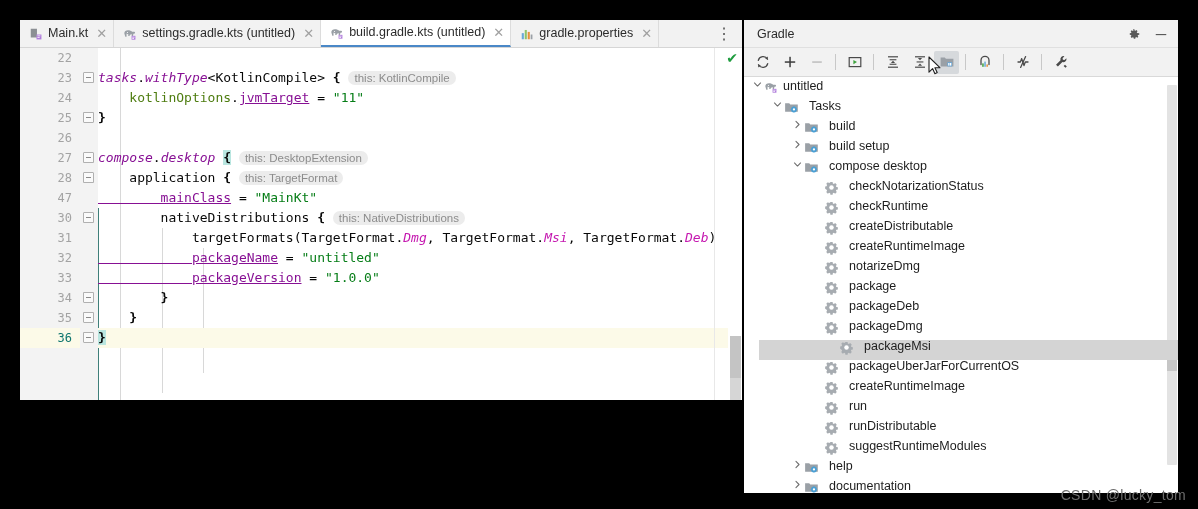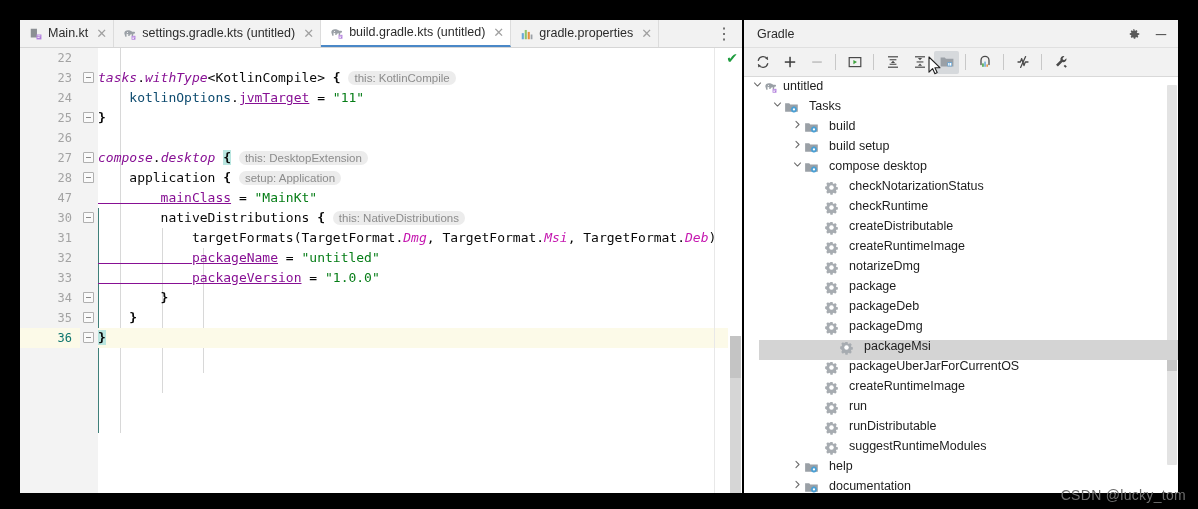--- a/index.html
+++ b/index.html
@@ -12,21 +12,21 @@
   .app {
     position: relative;
     width: 1198px; height: 509px;
     background: #000;
   }
 
   
   .editor-pane {
     position: absolute;
     left: 20px; top: 20px;
-    width: 722px; height: 473px;
+    width: 722px; height: 380px;
     background: #ffffff;
     overflow: hidden;
   }
 
   
   .tabbar {
     position: relative;
     height: 28px;
     background: #f2f2f2;
     border-bottom: 1px solid #d6d6d6;
@@ -122,21 +122,21 @@
     height: 20px;
     line-height: 20px;
     font-size: 13px;
     white-space: pre;
     color: #080808;
     font-family: "DejaVu Sans Mono", monospace;
   }
   .cline.cur { background: #fcfae8; }
   .ident  { color: #080808; }
   .field  { color: #871094; font-style: italic; }
-  .prop   { color: #0c4a6e; }
+  .prop   { color: #4d7c0f; }
   .propu  { color: #871094; text-decoration: underline; }
   .str    { color: #067d17; }
   .enm    { color: #c518b0; font-style: italic; }
   .brace  { color: #080808; font-weight: bold; }
   .brace-hl { background: #b9e6e0; color:#080808; font-weight:bold; }
   .hint {
     background: #ececec;
     color: #8c8c8c;
     border-radius: 7px;
     padding: 1px 6px;
@@ -360,21 +360,21 @@
         <div class="iguide active" style="left:0px; top:160px; height:225px;"></div>
         <div class="iguide" style="left:22px; top:0px; height:385px;"></div>
         <div class="iguide" style="left:64px; top:180px; height:165px;"></div>
         <div class="iguide" style="left:105px; top:200px; height:125px;"></div>
       <div class="cline"></div>
           <div class="cline"><span class="field">tasks</span><span class="ident">.</span><span class="field">withType</span><span class="ident">&lt;KotlinCompile&gt; </span><span class="brace">{</span><span class="ident"> </span><span class="hint">this: KotlinCompile</span></div>
           <div class="cline"><span class="prop">    kotlinOptions</span><span class="ident">.</span><span class="propu">jvmTarget</span><span class="ident"> = </span><span class="str">"11"</span></div>
           <div class="cline"><span class="brace">}</span></div>
           <div class="cline"></div>
           <div class="cline"><span class="field">compose</span><span class="ident">.</span><span class="field">desktop</span><span class="ident"> </span><span class="brace-hl">{</span><span class="ident"> </span><span class="hint">this: DesktopExtension</span></div>
-          <div class="cline"><span class="ident">    application </span><span class="brace">{</span><span class="ident"> </span><span class="hint">setup: Application</span></div>
+          <div class="cline"><span class="ident">    application </span><span class="brace">{</span><span class="ident"> </span><span class="hint">this: TargetFormat</span></div>
           <div class="cline"><span class="propu">        mainClass</span><span class="ident"> = </span><span class="str">"MainKt"</span></div>
           <div class="cline"><span class="ident">        nativeDistributions </span><span class="brace">{</span><span class="ident"> </span><span class="hint">this: NativeDistributions</span></div>
           <div class="cline"><span class="ident">            targetFormats(TargetFormat.</span><span class="enm">Dmg</span><span class="ident">, TargetFormat.</span><span class="enm">Msi</span><span class="ident">, TargetFormat.</span><span class="enm">Deb</span><span class="ident">)</span></div>
           <div class="cline"><span class="propu">            packageName</span><span class="ident"> = </span><span class="str">"untitled"</span></div>
           <div class="cline"><span class="propu">            packageVersion</span><span class="ident"> = </span><span class="str">"1.0.0"</span></div>
           <div class="cline"><span class="brace">        }</span></div>
           <div class="cline"><span class="brace">    }</span></div>
           <div class="cline cur"><span class="brace-hl">}</span></div>
         </div>
 

